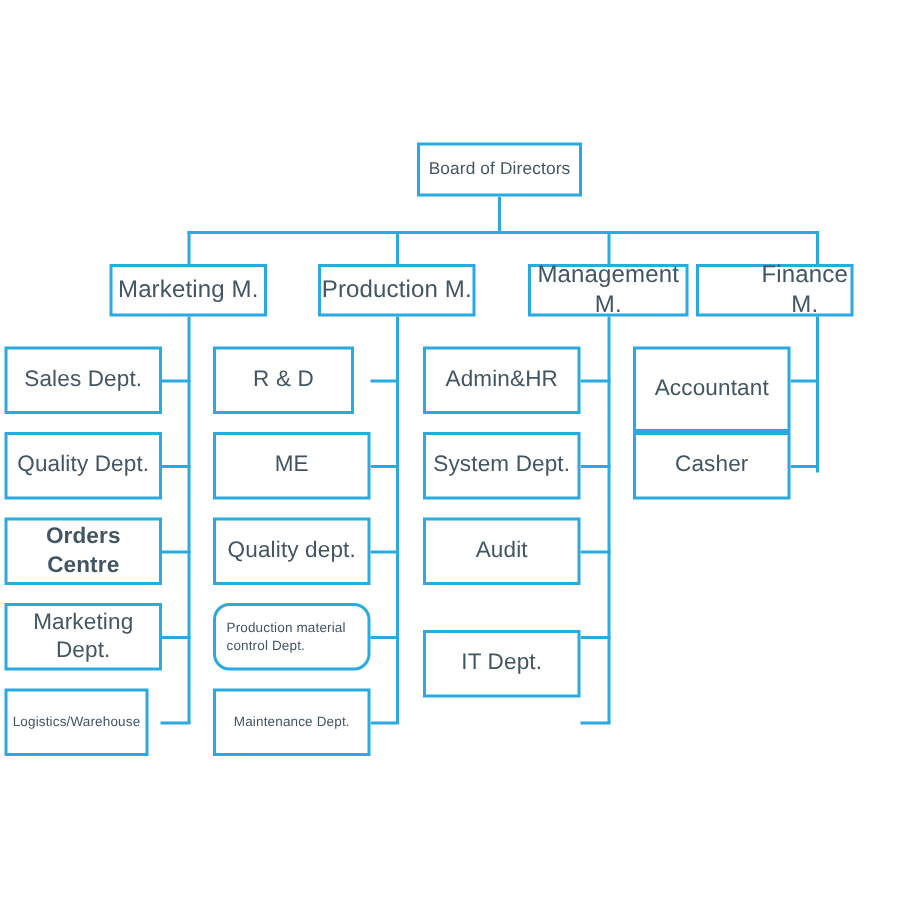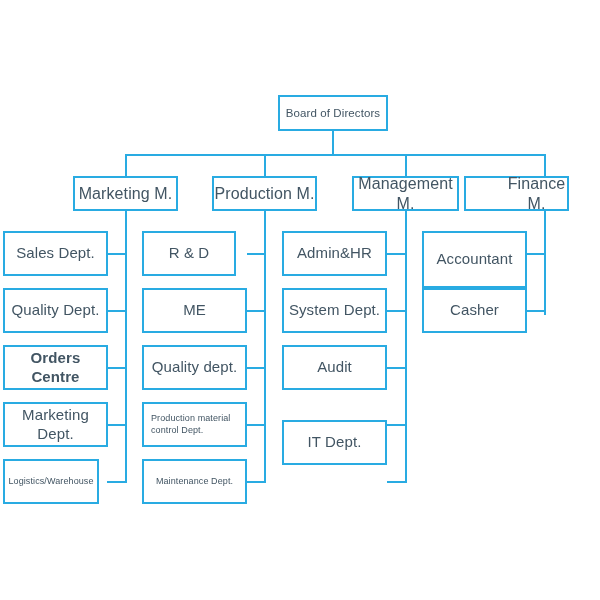--- a/index.html
+++ b/index.html
@@ -37,20 +37,21 @@
   }
   .node.root   { font-size: 11.5px; }
   .node.mgr    { font-size: 16px; }
   .node.dept   { font-size: 15px; }
   .node.tiny   { font-size: 9px; }
   .node.tiny-left {
     font-size: 9px;
     justify-content: flex-start;
     text-align: left;
     padding-left: 7px;
+    border-radius: 11px;
   }
   
   .line {
     position: absolute;
     background: #29abe2;
     z-index: 1;
   }
   .vline { width: 2px; }
   .hline { height: 2px; }
 </style>

